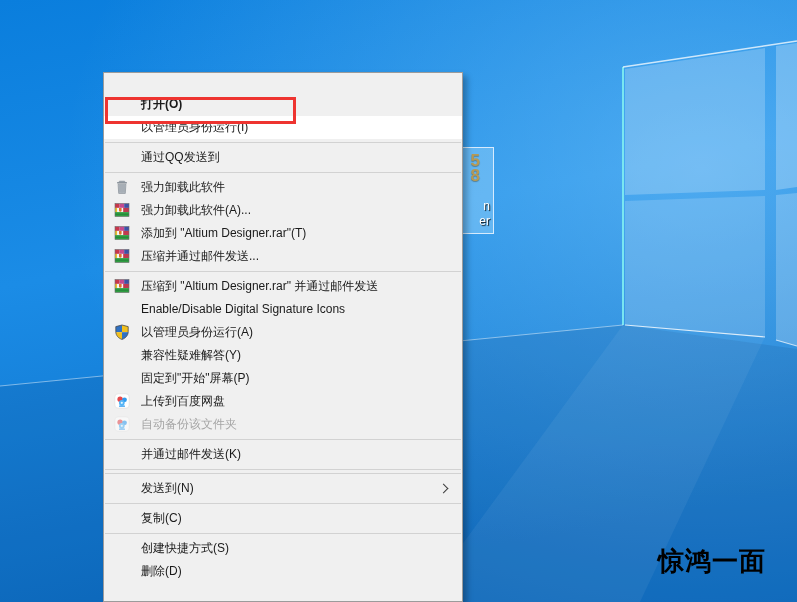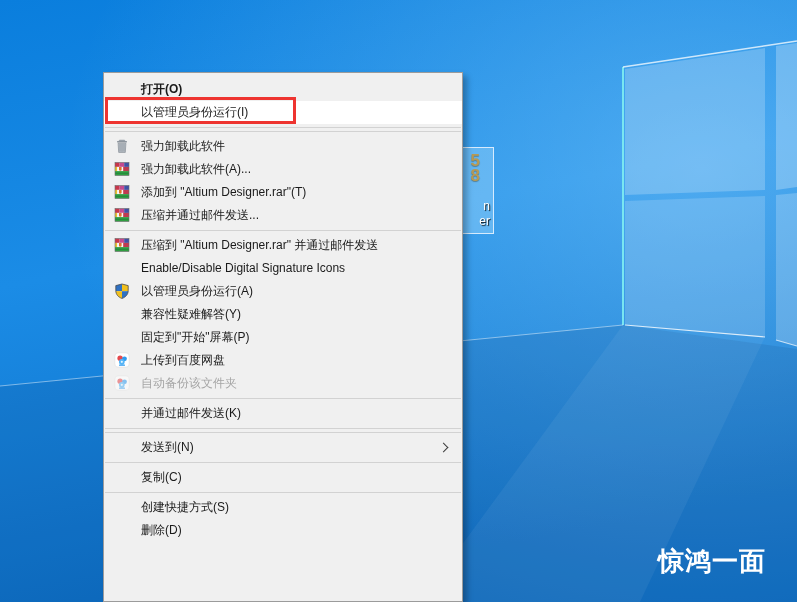--- a/index.html
+++ b/index.html
@@ -38,31 +38,31 @@
     color:#b79a55;text-shadow:0 1px 1px rgba(60,40,0,.4);
   }
   .icon-label{
     position:absolute;bottom:4px;left:0;right:3px;
     text-align:right;color:#ffffff;font-size:12px;line-height:15px;
     text-shadow:1px 1px 1px rgba(0,0,0,.9);
   }
   
   .watermark{
     position:absolute;left:658px;top:544px;z-index:2;
-    font-size:26px;font-weight:900;color:#ffffff;letter-spacing:1px;
+    font-size:26px;font-weight:900;color:#000000;letter-spacing:1px;
     white-space:nowrap;
     text-align:right;
   }
   
   .context-menu{
     position:absolute;left:103px;top:72px;width:360px;height:530px;z-index:5;
     background:var(--menu-bg);
     border:1px solid var(--menu-border);
     box-shadow:4px 4px 6px rgba(0,0,0,.28);
-    padding-top:5px;
+    padding-top:20px;
     overflow:hidden;
     list-style:none;
   }
   .menu-item{
     position:relative;height:23px;line-height:23px;
     padding-left:37px;font-size:12px;color:var(--menu-text);
     white-space:nowrap;cursor:default;
   }
   .menu-item.bold{font-weight:bold;}
   .menu-item.highlight{background:var(--menu-highlight-bg);}
@@ -130,20 +130,21 @@
     <div>er</div>
   </div>
 </div>
 
 <div class="watermark">惊鸿一面</div>
 
 <ul class="context-menu" id="context-menu">
     <li class="menu-item bold"><span class="mi-label">打开(O)</span></li>
     <li class="menu-item highlight"><span class="mi-label">以管理员身份运行(I)</span></li>
     <li class="separator"></li>
+    <li class="menu-item"><span class="mi-label">通过QQ发送到</span></li>
     <li class="separator"></li>
     <li class="menu-item"><span class="mi-icon">
         <svg viewBox="0 0 16 16">
           <path d="M5.5 1.8 h5 l1 1.2 H4.5z" fill="#99a1a9"></path>
           <rect x="3.1" y="3" width="9.8" height="1.5" rx="0.3" fill="#8c949c"></rect>
           <path d="M4.1 5.2 h7.8 l-0.6 9.2 h-6.6z" fill="#bdc4ca" stroke="#868e96" stroke-width="0.7"></path>
           <path d="M6 6 v7.5 M8 6 v7.7 M10 6 v7.5" stroke="#8c949c" stroke-width="0.9" fill="none"></path>
         </svg>
       </span><span class="mi-label">强力卸载此软件</span></li>
     <li class="menu-item"><span class="mi-icon">

